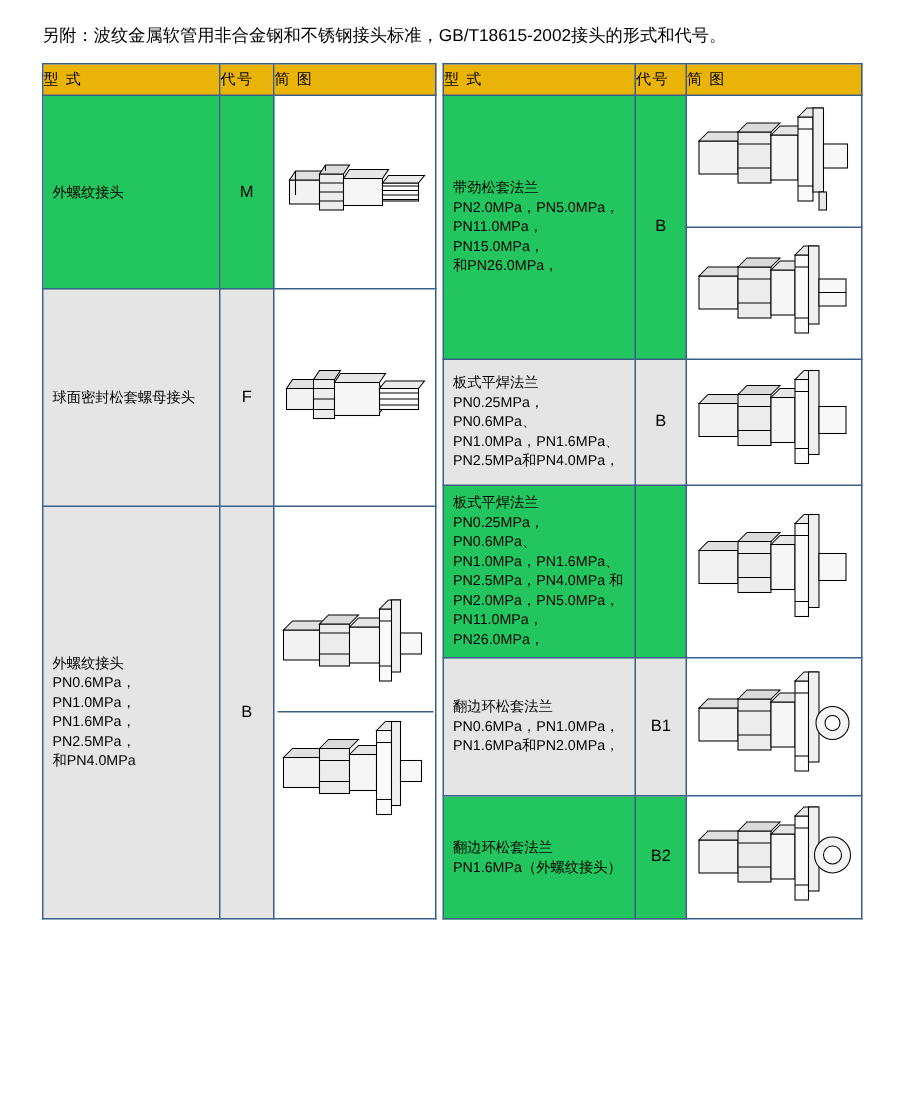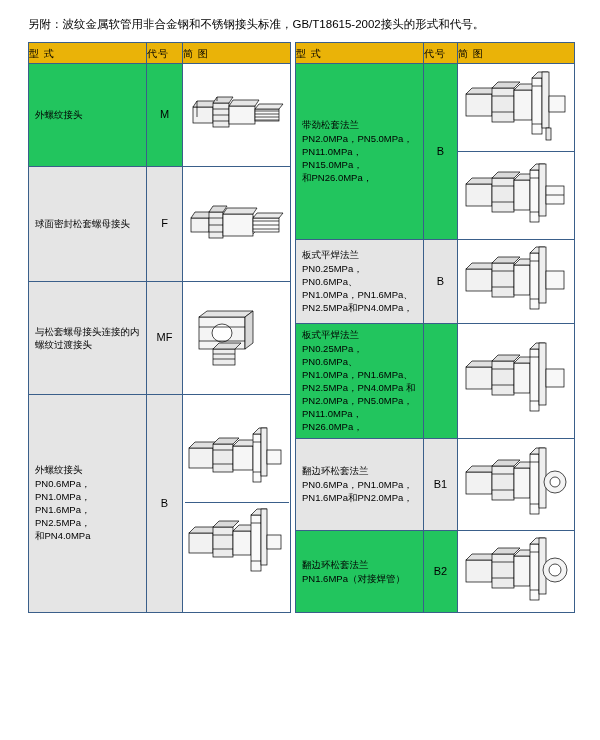--- a/index.html
+++ b/index.html
@@ -160,40 +160,20 @@
                 <line x1="66" y1="35" x2="92" y2="35"></line>
                 <line x1="22" y1="24" x2="36" y2="24"></line>
                 <line x1="22" y1="31" x2="36" y2="31"></line>
                 <line x1="22" y1="38" x2="36" y2="38"></line>
               </g>
             </svg>
           </td>
         </tr>
 
 
-        <tr class="row-yellow" style="height:88px">
-          <td class="desc">与松套螺母接头连接的内螺纹过渡接头</td>
-          <td class="code">MF</td>
-          <td class="fig">
-            <svg width="100" height="62" viewBox="0 0 100 62">
-              <g stroke="#000" stroke-width="0.7" fill="none">
-                <rect x="12" y="10" width="46" height="32" fill="#f4f4f4"></rect>
-                <path d="M12 10 L20 4 L66 4 L58 10 Z" fill="#e3e3e3"></path>
-                <path d="M58 10 L66 4 L66 36 L58 42 Z" fill="#d8d8d8"></path>
-                <rect x="26" y="42" width="22" height="16" fill="#ededed"></rect>
-                <path d="M26 42 L32 36 L54 36 L48 42 Z" fill="#dfdfdf"></path>
-                <ellipse cx="35" cy="26" rx="10" ry="9" fill="#ffffff"></ellipse>
-                <line x1="12" y1="20" x2="58" y2="20"></line>
-                <line x1="12" y1="34" x2="58" y2="34"></line>
-                <line x1="26" y1="47" x2="48" y2="47"></line>
-                <line x1="26" y1="52" x2="48" y2="52"></line>
-              </g>
-            </svg>
-          </td>
-        </tr>
 
 
         <tr class="row-yellow" style="height:170px">
           <td class="desc">
             <span class="desc-title">外螺纹接头</span>
             <span class="desc-sub" style="white-space:pre-line">PN0.6MPa，PN1.0MPa，
 PN1.6MPa，PN2.5MPa，
 和PN4.0MPa</span>
           </td>
           <td class="code">B</td>
@@ -396,21 +376,21 @@
                 <line x1="32" y1="32" x2="54" y2="32"></line>
                 <line x1="32" y1="48" x2="54" y2="48"></line>
               </g>
             </svg>
           </td>
         </tr>
 
         <tr class="row-white" style="height:82px">
           <td class="desc">
             <span class="desc-title">翻边环松套法兰</span>
-            <span class="desc-sub" style="white-space:pre-line">PN1.6MPa（对接焊管）</span>
+            <span class="desc-sub" style="white-space:pre-line">PN1.6MPa（外螺纹接头）</span>
           </td>
           <td class="code">B2</td>
           <td class="fig">
             <svg width="112" height="76" viewBox="0 0 112 76">
               <g stroke="#000" stroke-width="0.7" fill="none">
                 <rect x="6" y="26" width="26" height="22" fill="#f2f2f2"></rect>
                 <path d="M6 26 L12 20 L38 20 L32 26 Z" fill="#e0e0e0"></path>
                 <rect x="32" y="20" width="22" height="34" fill="#ececec"></rect>
                 <path d="M32 20 L38 14 L60 14 L54 20 Z" fill="#dadada"></path>
                 <rect x="54" y="22" width="16" height="30" fill="#f6f6f6"></rect>

